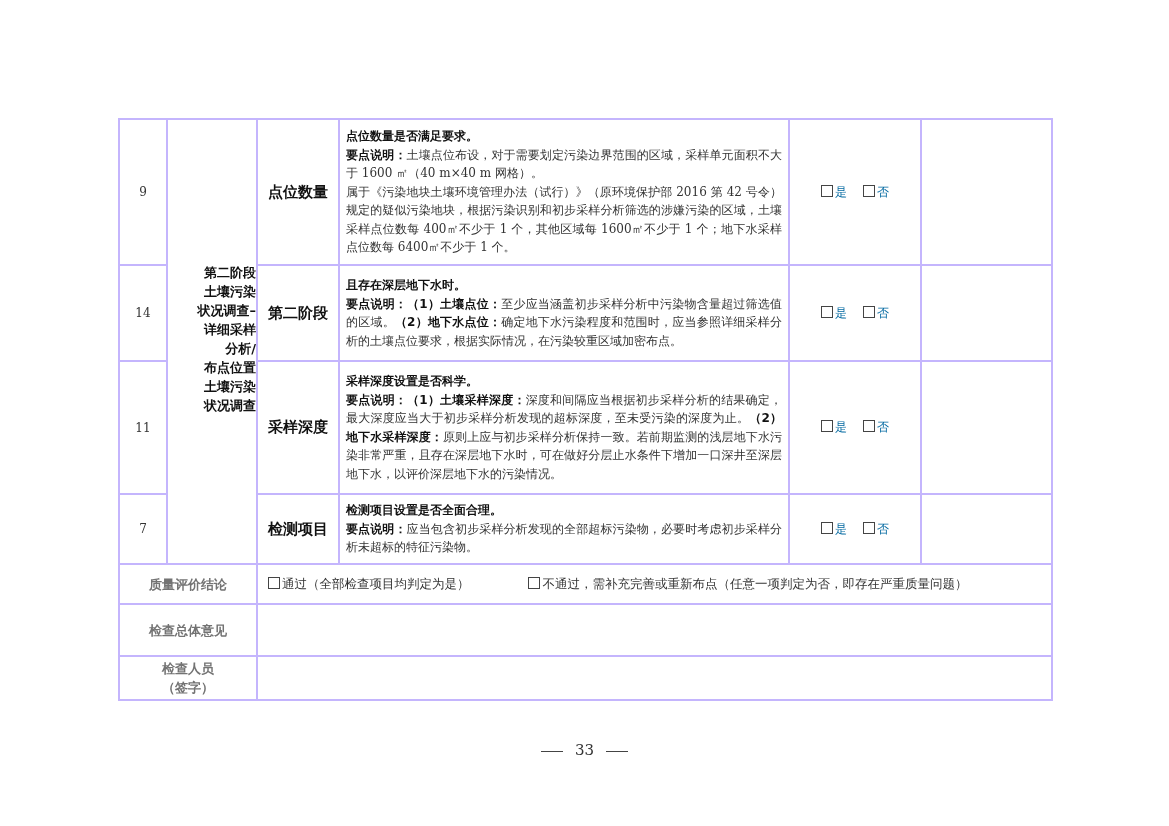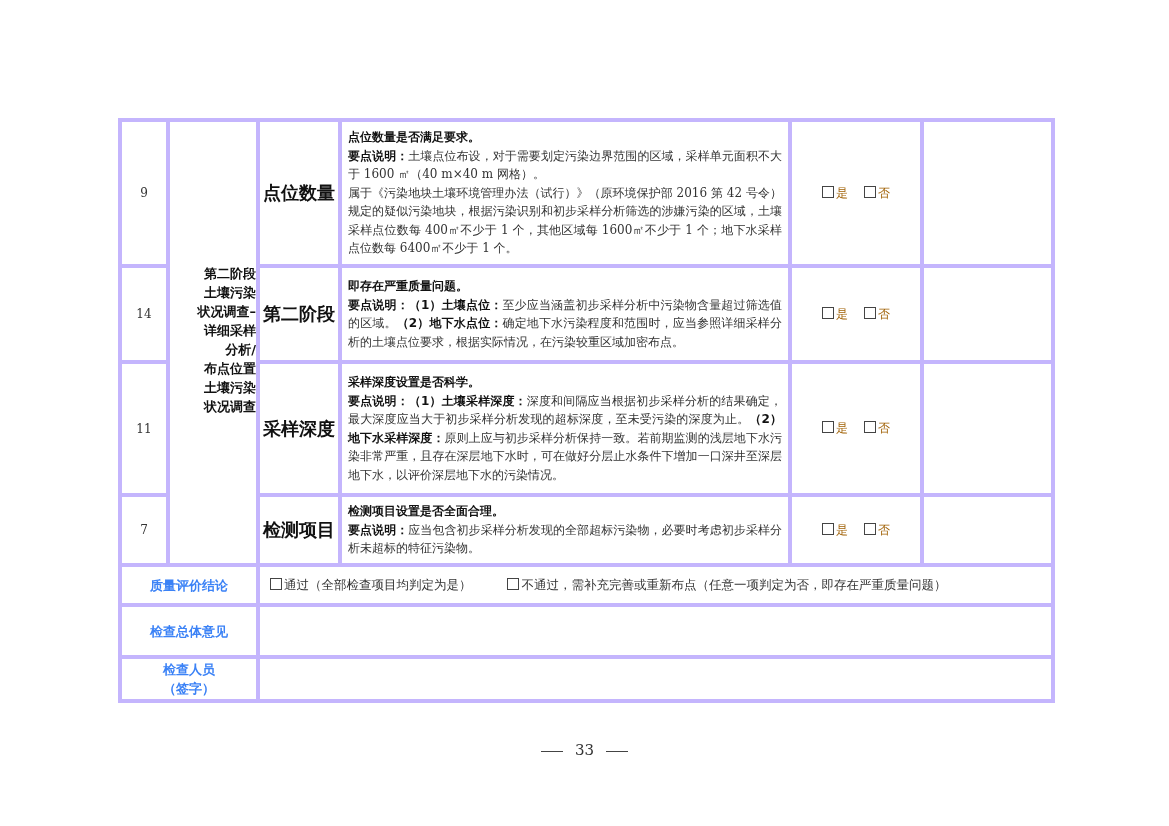--- a/index.html
+++ b/index.html
@@ -1,37 +1,37 @@
 <!DOCTYPE html>
 <html><head>
 <meta charset="utf-8">
 <style>
   html, body { margin: 0; padding: 0; background: #ffffff; }
   body { width: 1169px; height: 826px; position: relative; overflow: hidden;
          font-family: "DejaVu Serif", "Liberation Serif", serif; color: #222; }
   .page-table { position: absolute; left: 118px; top: 118px; width: 933px;
                 border-collapse: collapse; table-layout: fixed; border: 2px solid #333; }
-  .page-table td { border: 4px solid #c4b5fd; padding: 0; vertical-align: middle; }
+  .page-table td { border: 2px solid #c4b5fd; padding: 0; vertical-align: middle; }
   .c-no { text-align: center; font-size: 12px; color: #333; }
   .c-stage { text-align: right; font-family: "DejaVu Sans", sans-serif; font-weight: bold;
              font-size: 13px; line-height: 19px; color: #111; }
   .c-item { text-align: center; font-family: "DejaVu Sans", sans-serif; font-weight: bold;
-            font-size: 18px; color: #111; margin-left: 40px; }
+            font-size: 15px; color: #111; margin-left: 40px; }
   .c-desc { padding: 3px 6px 3px 6px !important; font-size: 12px; line-height: 18.5px;
             text-align: justify; color: #333; }
   .c-desc .q { font-family: "DejaVu Sans", sans-serif; font-weight: bold; color: #111; display: block; }
   .c-desc b { font-family: "DejaVu Sans", sans-serif; font-weight: bold; color: #111; }
-  .c-check { text-align: center; font-size: 12px; color: #a16207; white-space: nowrap; }
+  .c-check { text-align: center; font-size: 12px; color: #0369a1; white-space: nowrap; }
   .c-check .opt { display: inline-block; margin: 0 6px; }
   .box { display: inline-block; width: 10px; height: 10px; border: 1px solid #444;
          vertical-align: -1px; margin-right: 2px; }
   .c-label { text-align: center; font-family: "DejaVu Sans", sans-serif; font-weight: bold;
-             font-size: 13px; color: #3b82f6; line-height: 19px; }
+             font-size: 13px; color: #737373; line-height: 19px; }
   .c-concl { font-size: 12.5px; color: #333; padding-left: 10px !important; white-space: nowrap; }
-  .c-concl .opt2 { margin-left: 32px; }
+  .c-concl .opt2 { margin-left: 55px; }
   .page-number { position: absolute; top: 741px; left: 0; width: 1169px; text-align: center;
                  font-size: 15px; color: #333; }
   .page-number .dash { display: inline-block; width: 22px; height: 1px; background: #444;
                        vertical-align: middle; margin: 0 12px; }
 </style>
 </head>
 <body>
 
 <table class="page-table">
   <colgroup>
@@ -68,21 +68,21 @@
       <span class="opt"><span class="box"></span><span>是</span></span>
       <span class="opt"><span class="box"></span><span>否</span></span>
     </td>
     <td></td>
   </tr>
 
   <tr style="height:96px">
     <td class="c-no">14</td>
     <td class="c-item">第二阶段</td>
     <td class="c-desc">
-      <span class="q">即存在严重质量问题。</span>
+      <span class="q">且存在深层地下水时。</span>
       <div><b>要点说明：</b><b>（1）土壤点位：</b><span>至少应当涵盖初步采样分析中污染物含量超过筛选值的区域。</span><b>（2）地下水点位：</b><span>确定地下水污染程度和范围时，应当参照详细采样分析的土壤点位要求，根据实际情况，在污染较重区域加密布点。</span></div>
     </td>
     <td class="c-check">
       <span class="opt"><span class="box"></span><span>是</span></span>
       <span class="opt"><span class="box"></span><span>否</span></span>
     </td>
     <td></td>
   </tr>
 
   <tr style="height:133px">

